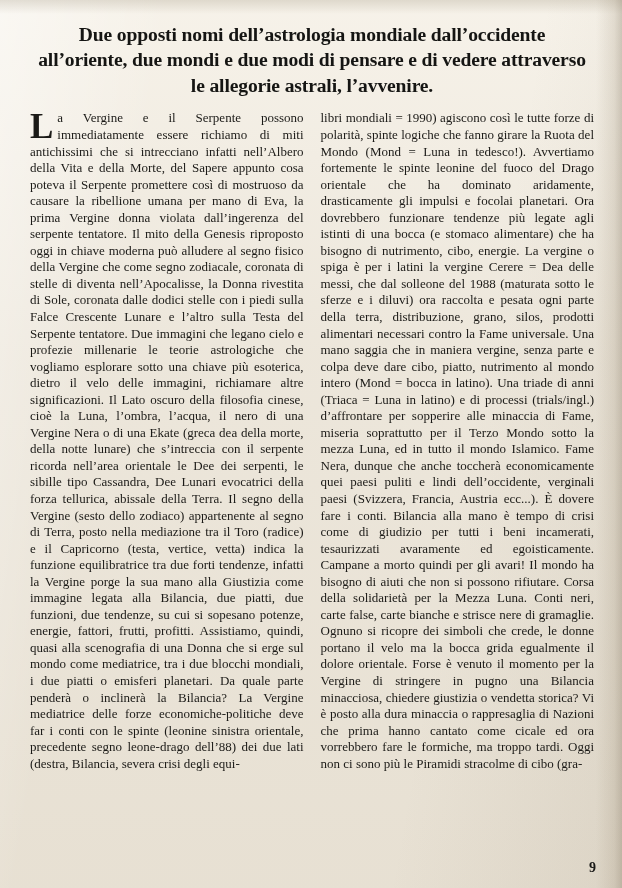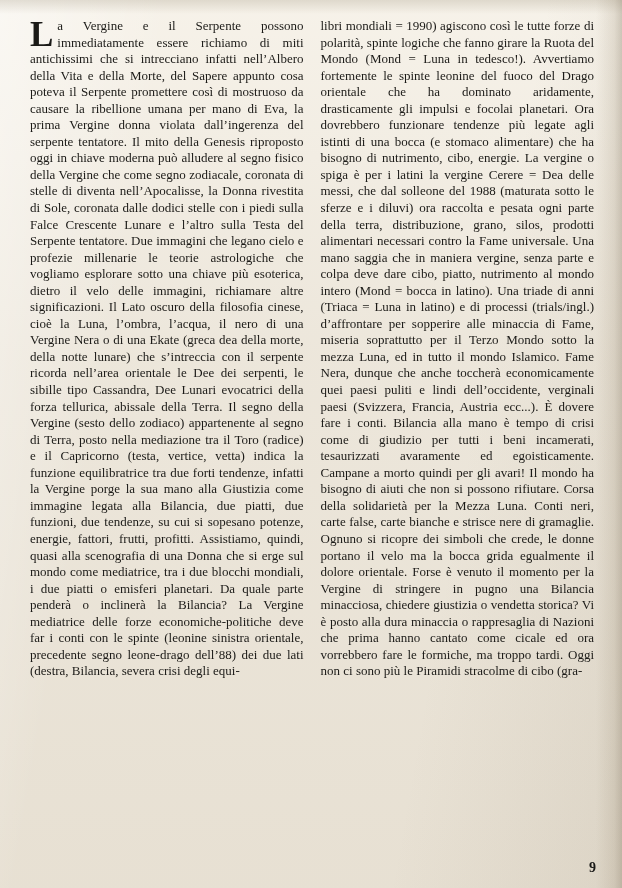--- a/index.html
+++ b/index.html
@@ -90,20 +90,21 @@
 </style>
 </head>
 <body>
 
 <div class="paper"></div>
 <div class="edge-top"></div>
 <div class="edge"></div>
 
 <div class="page">
 
+  <h1 class="headline">Due opposti nomi dell’astrologia mondiale dall’occidente all’oriente, due mondi e due modi di pensare e di vedere attraverso le allegorie astrali, l’avvenire.</h1>
 
   <div class="columns">
 
     <div class="col">
       <p><span class="dropcap">L</span><span>a Vergine e il Serpente possono immediatamente essere richiamo di miti antichissimi che si intrecciano infatti nell’Albero della Vita e della Morte, del Sapere appunto cosa poteva il Serpente promettere così di mostruoso da causare la ribellione umana per mano di Eva, la prima Vergine donna violata dall’ingerenza del serpente tentatore. Il mito della Genesis riproposto oggi in chiave moderna può alludere al segno fisico della Vergine che come segno zodiacale, coronata di stelle di diventa nell’Apocalisse, la Donna rivestita di Sole, coronata dalle dodici stelle con i piedi sulla Falce Crescente Lunare e l’altro sulla Testa del Serpente tentatore. Due immagini che legano cielo e profezie millenarie le teorie astrologiche che vogliamo esplorare sotto una chiave più esoterica, dietro il velo delle immagini, richiamare altre significazioni. Il Lato oscuro della filosofia cinese, cioè la Luna, l’ombra, l’acqua, il nero di una Vergine Nera o di una Ekate (greca dea della morte, della notte lunare) che s’intreccia con il serpente ricorda nell’area orientale le Dee dei serpenti, le sibille tipo Cassandra, Dee Lunari evocatrici della forza tellurica, abissale della Terra. Il segno della Vergine (sesto dello zodiaco) appartenente al segno di Terra, posto nella mediazione tra il Toro (radice) e il Capricorno (testa, vertice, vetta) indica la funzione equilibratrice tra due forti tendenze, infatti la Vergine porge la sua mano alla Giustizia come immagine legata alla Bilancia, due piatti, due funzioni, due tendenze, su cui si sopesano potenze, energie, fattori, frutti, profitti. Assistiamo, quindi, quasi alla scenografia di una Donna che si erge sul mondo come mediatrice, tra i due blocchi mondiali, i due piatti o emisferi planetari. Da quale parte penderà o inclinerà la Bilancia? La Vergine mediatrice delle forze economiche-politiche deve far i conti con le spinte (leonine sinistra orientale, precedente segno leone-drago dell’88) dei due lati (destra, Bilancia, severa crisi degli equi-</span></p>
     </div>
 
     <div class="col">
       <p><span>libri mondiali = 1990) agiscono così le tutte forze di polarità, spinte logiche che fanno girare la Ruota del Mondo (Mond = Luna in tedesco!). Avvertiamo fortemente le spinte leonine del fuoco del Drago orientale che ha dominato aridamente, drasticamente gli impulsi e focolai planetari. Ora dovrebbero funzionare tendenze più legate agli istinti di una bocca (e stomaco alimentare) che ha bisogno di nutrimento, cibo, energie. La vergine o spiga è per i latini la vergine Cerere = Dea delle messi, che dal solleone del 1988 (maturata sotto le sferze e i diluvi) ora raccolta e pesata ogni parte della terra, distribuzione, grano, silos, prodotti alimentari necessari contro la Fame universale. Una mano saggia che in maniera vergine, senza parte e colpa deve dare cibo, piatto, nutrimento al mondo intero (Mond = bocca in latino). Una triade di anni (Triaca = Luna in latino) e di processi (trials/ingl.) d’affrontare per sopperire alle minaccia di Fame, miseria soprattutto per il Terzo Mondo sotto la mezza Luna, ed in tutto il mondo Islamico. Fame Nera, dunque che anche toccherà economicamente quei paesi puliti e lindi dell’occidente, verginali paesi (Svizzera, Francia, Austria ecc...). È dovere fare i conti. Bilancia alla mano è tempo di crisi come di giudizio per tutti i beni incamerati, tesaurizzati avaramente ed egoisticamente. Campane a morto quindi per gli avari! Il mondo ha bisogno di aiuti che non si possono rifiutare. Corsa della solidarietà per la Mezza Luna. Conti neri, carte false, carte bianche e strisce nere di gramaglie. Ognuno si ricopre dei simboli che crede, le donne portano il velo ma la bocca grida egualmente il dolore orientale. Forse è venuto il momento per la Vergine di stringere in pugno una Bilancia minacciosa, chiedere giustizia o vendetta storica? Vi è posto alla dura minaccia o rappresaglia di Nazioni che prima hanno cantato come cicale ed ora vorrebbero fare le formiche, ma troppo tardi. Oggi non ci sono più le Piramidi stracolme di cibo (gra-</span></p>
     </div>

